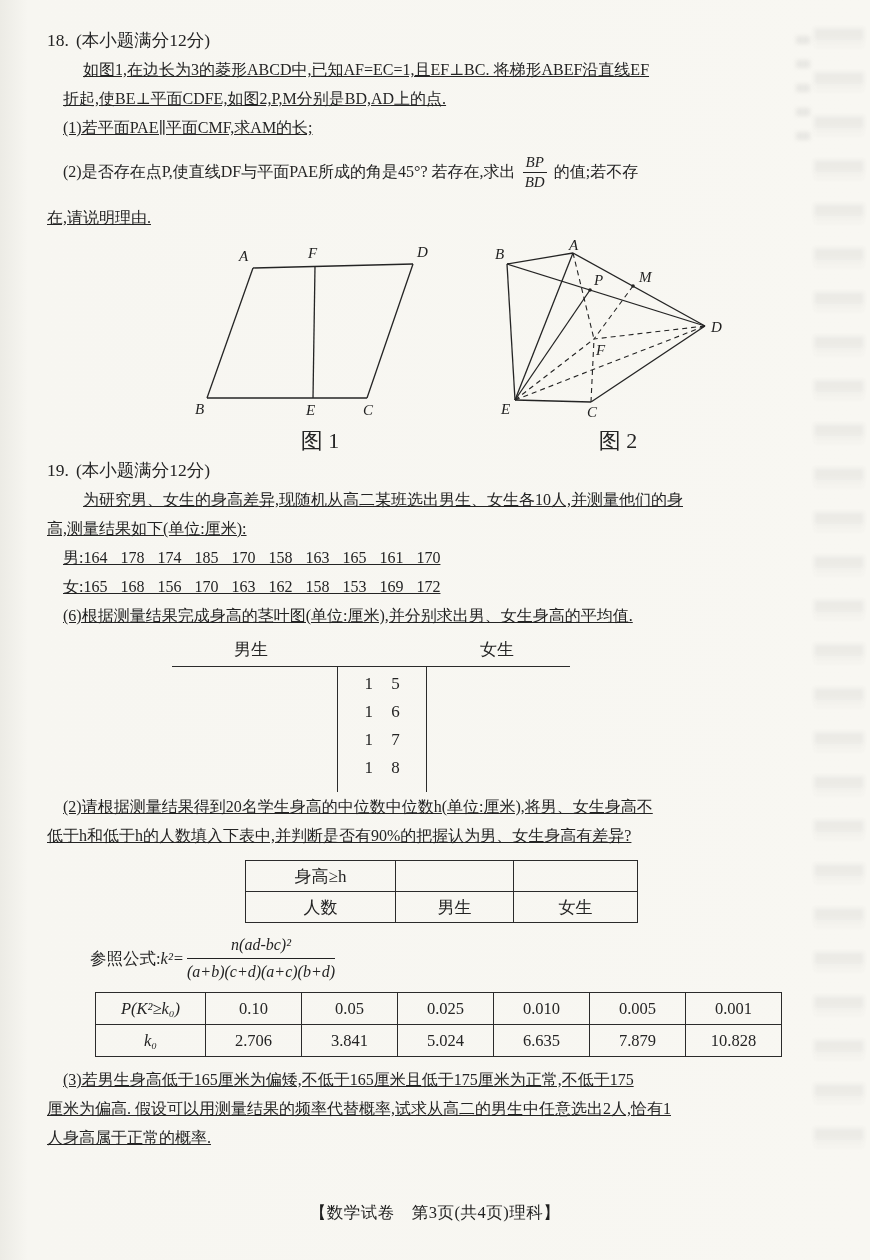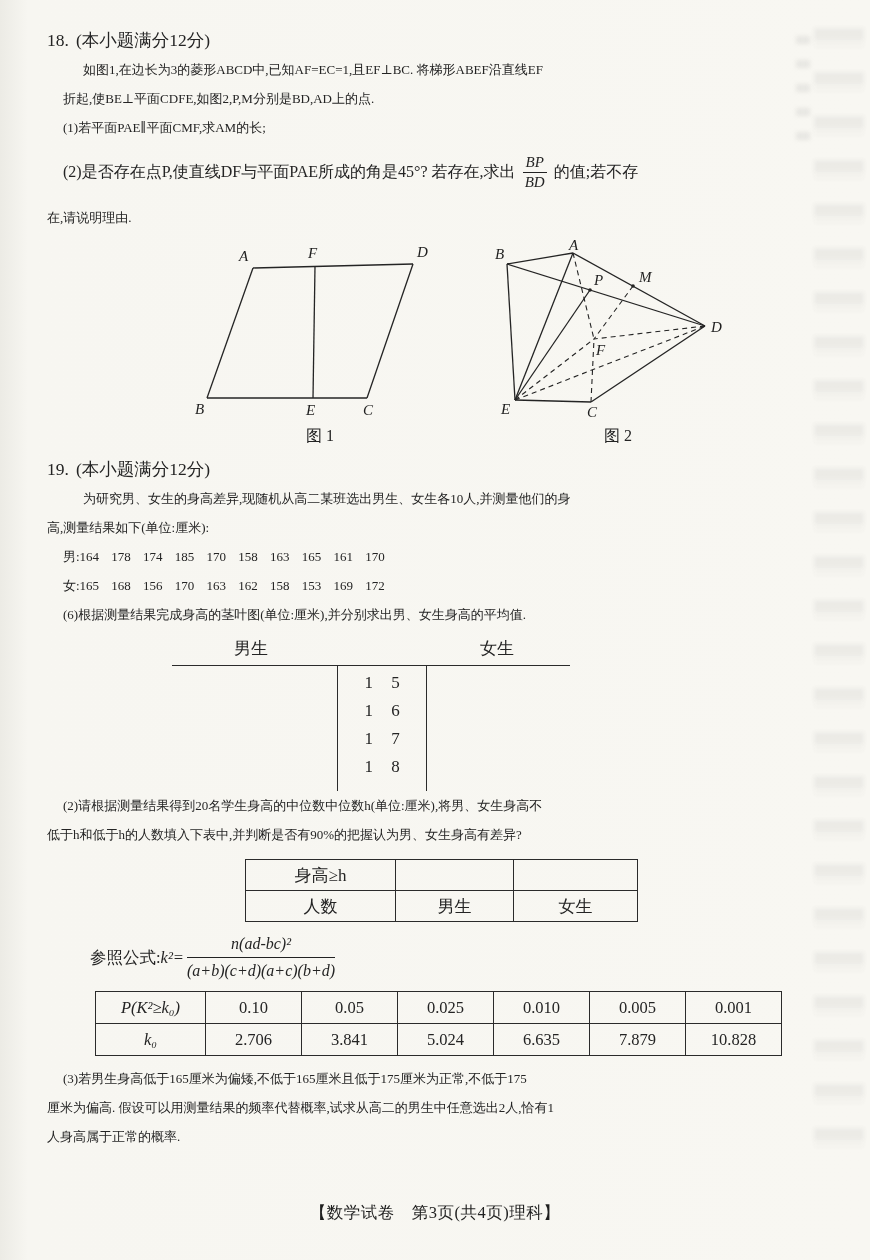--- a/index.html
+++ b/index.html
@@ -1,32 +1,32 @@
 <!DOCTYPE html>
 <html><head>
 <meta charset="utf-8">
 <style>
   html,body{margin:0;padding:0;background:#d9d9d9;}
   .page{position:relative;width:870px;height:1260px;margin:0 auto;overflow:hidden;
         background:linear-gradient(90deg,#ecebe5 0,#f7f6f1 28px,#f8f7f2 100%);
         font-family:"Liberation Serif","DejaVu Serif",serif;color:#242424;}
   .content{position:relative;padding:26px 60px 0 47px;}
-  .ln{min-height:29px;line-height:29px;font-size:13px;}
+  .ln{min-height:29px;line-height:29px;font-size:16px;text-decoration:underline;}
   .ind1{margin-left:16px;}
   .ind2{margin-left:36px;}
   .qhead{line-height:29px;font-size:17.5px;}
   .qnum{margin-right:7px;}
   .fracline{display:flex;align-items:center;min-height:46px;}
   .frac{display:inline-flex;flex-direction:column;align-items:center;font-style:italic;
         font-size:15px;line-height:17px;margin:12px 7px;}
   .frac .fnum{border-bottom:1.2px solid #222;padding:0 3px 1px;}
   .frac .fden{padding-top:1px;}
   .figrow{display:flex;gap:48px;margin:8px 0 0 148px;align-items:flex-end;}
   figure{margin:0;text-align:center;}
-  figcaption{font-size:16px;margin-top:2px;font-style:normal;}
+  figcaption{font-size:22px;margin-top:2px;font-style:normal;}
   svg text{font-family:"Liberation Serif",serif;font-style:italic;font-size:15px;fill:#1e1e1e;}
   svg line{stroke:#242424;stroke-width:1.3;}
   .dashed line{stroke-dasharray:5 4;stroke-width:1.1;}
   .datarow{word-spacing:9px;}
   .sl{margin:8px 0 0 125px;width:398px;font-size:17px;}
   .sl-head{display:flex;padding-bottom:4px;border-bottom:1.6px solid #2b2b2b;line-height:24px;}
   .sl-head .mh{margin-left:62px;}
   .sl-head .fh{margin-left:212px;}
   .sl-col{margin-left:165px;width:90px;box-sizing:border-box;
           border-left:1.6px solid #2b2b2b;border-right:1.6px solid #2b2b2b;padding:3px 0 10px;}
@@ -124,21 +124,21 @@
             <text x="218" y="92">D</text>
             <text x="103" y="115">F</text>
             <text x="8" y="174">E</text>
             <text x="94" y="177">C</text>
           </svg>
           <figcaption>图 2</figcaption>
         </figure>
       </div>
     </section>
 
-    <section style="margin-top:8px;">
+    <section style="">
       <div class="qhead">
         <span class="qnum">19.</span><span>(本小题满分12分)</span>
       </div>
       <div class="ln ind2">为研究男、女生的身高差异,现随机从高二某班选出男生、女生各10人,并测量他们的身</div>
       <div class="ln">高,测量结果如下(单位:厘米):</div>
       <div class="ln ind1 datarow">男:164 178 174 185 170 158 163 165 161 170</div>
       <div class="ln ind1 datarow">女:165 168 156 170 163 162 158 153 169 172</div>
       <div class="ln ind1">(6)根据测量结果完成身高的茎叶图(单位:厘米),并分别求出男、女生身高的平均值.</div>
 
       <div class="sl">

